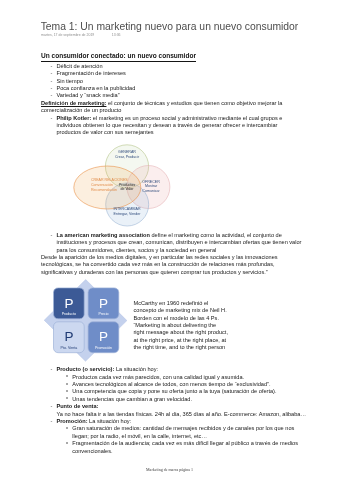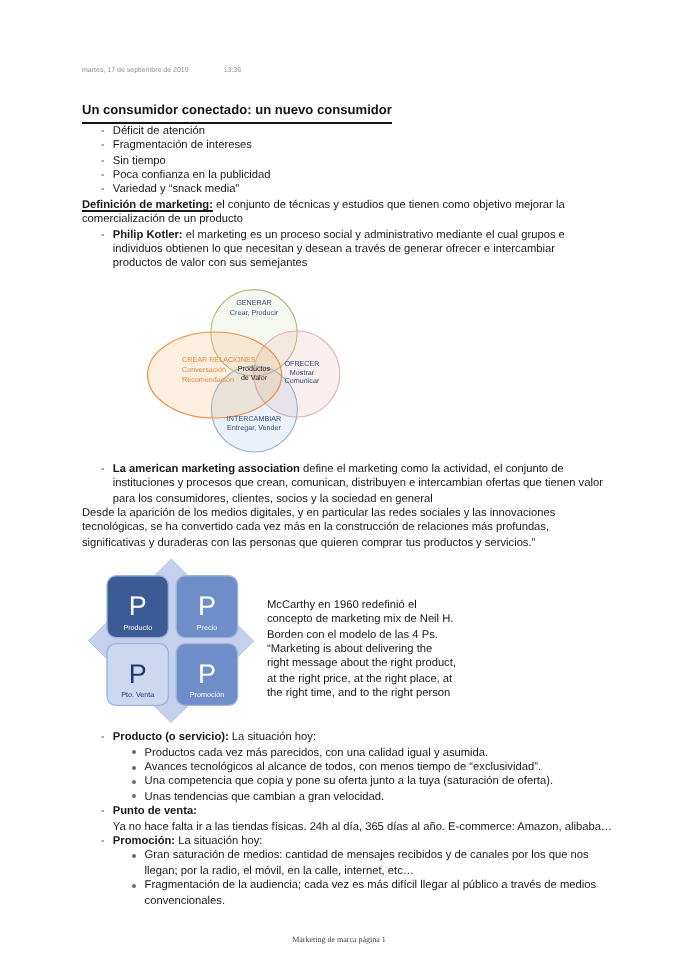--- a/index.html
+++ b/index.html
@@ -20,20 +20,21 @@
         color:#3f3f3f;font-family:"Liberation Serif",serif;}
 svg{display:block;}
 .venn{position:absolute;left:70px;top:140px;}
 .ps{position:absolute;left:40px;top:276px;}
 </style>
 </head>
 <body>
 
 <div class="page">
 
+  <div class="title">Tema 1: Un marketing nuevo para un nuevo consumidor</div>
   <div class="meta"><span>martes, 17 de septiembre de 2019</span><span class="t">13:36</span></div>
 
   <div class="h1" style="left:41px;top:53.1px"><u>Un consumidor conectado: un nuevo consumidor</u></div>
 
   <svg class="venn" width="110" height="95" viewBox="0 0 110 95">
     <g>
       <circle cx="57" cy="26.4" r="21.6" fill="#c2d8ac" fill-opacity="0.18" stroke="#aebf7e" stroke-width="0.55"></circle>
       <circle cx="78.4" cy="47" r="21.5" fill="#e9a1a1" fill-opacity="0.18" stroke="#e3aeb2" stroke-width="0.55"></circle>
       <circle cx="57.2" cy="64.5" r="21.5" fill="#8ab1d8" fill-opacity="0.18" stroke="#94b0d2" stroke-width="0.55"></circle>
       <ellipse cx="37.3" cy="47.5" rx="33.5" ry="21.5" fill="#eea64d" fill-opacity="0.18" stroke="#ea9147" stroke-width="0.6"></ellipse>

